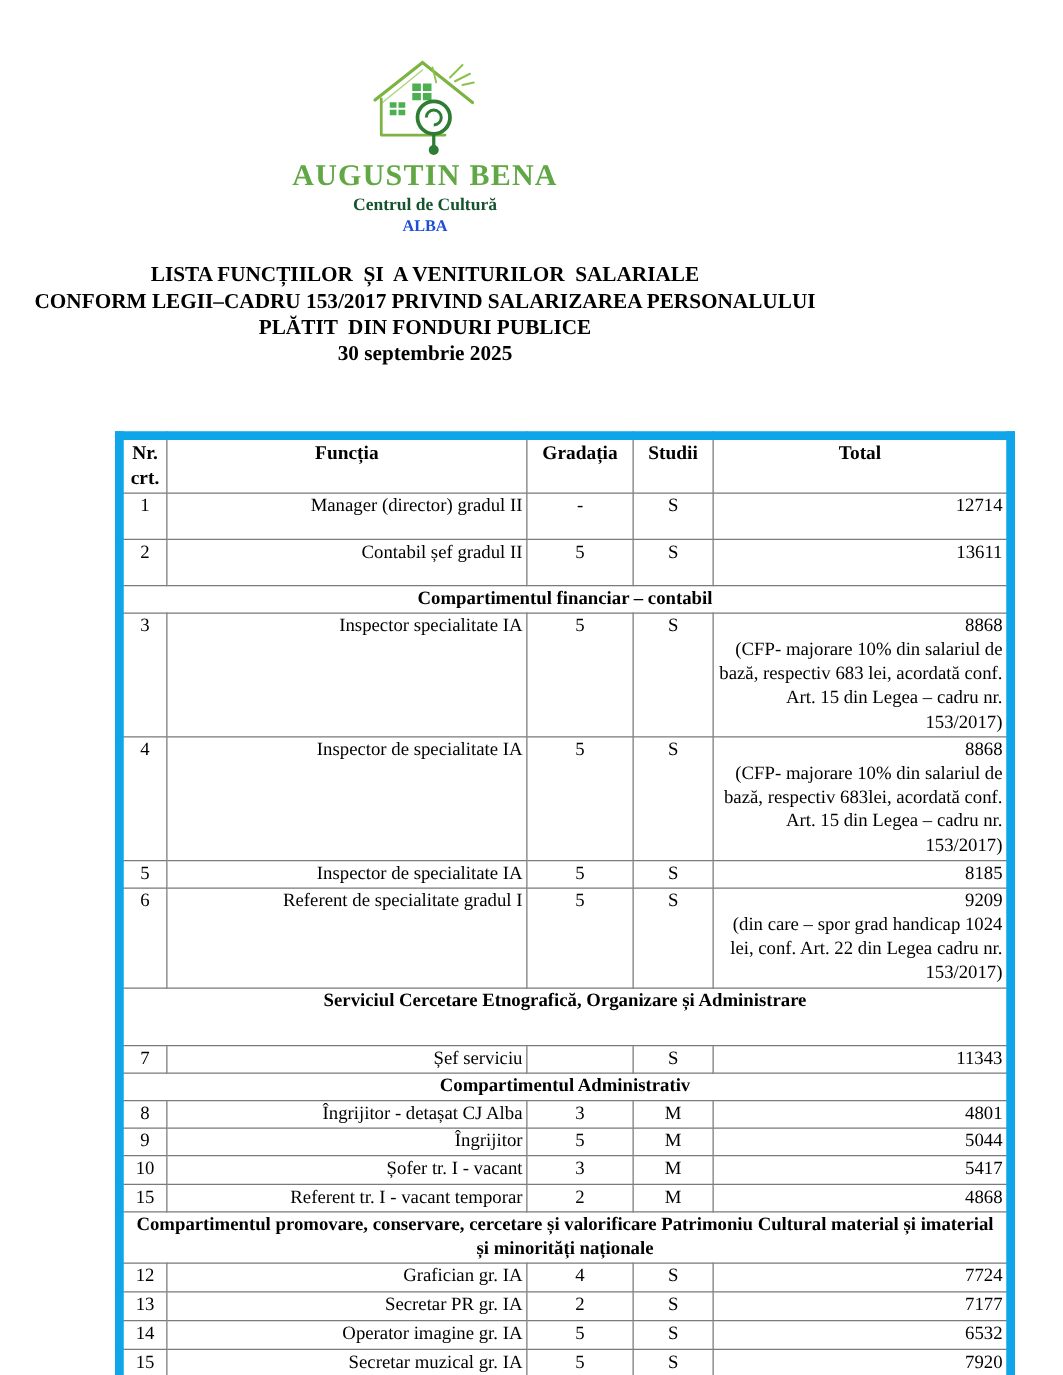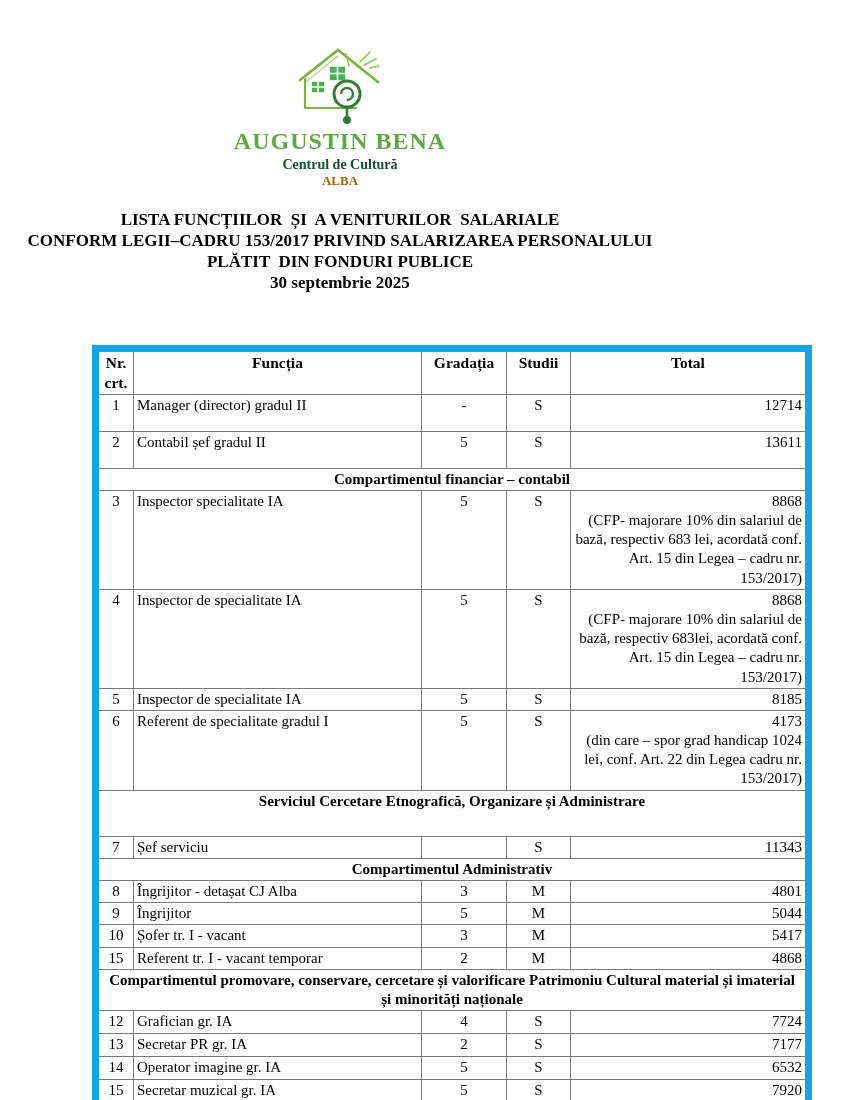--- a/index.html
+++ b/index.html
@@ -14,21 +14,21 @@
   .page { width: 680px; height: 1100px; background: #fff; }
 
   
   .logo-block { padding-top: 42px; text-align: center; }
   .logo-icon { display: block; margin: 0 auto 2px auto; }
   .org-name {
     font-size: 24px; font-weight: bold; letter-spacing: 1px;
     color: #61a744;
   }
   .org-sub { font-size: 14px; font-weight: bold; color: #14532d; margin-top: 2px; }
-  .org-loc { font-size: 13px; font-weight: bold; color: #a16207; }
+  .org-loc { font-size: 13px; font-weight: bold; color: #1d4ed8; }
 
   
   .title-block { margin-top: 20px; text-align: center; font-weight: bold; }
   .title-line { font-size: 17px; line-height: 21px; white-space: pre-wrap; }
 
   
   table.salary {
     border-collapse: collapse;
     table-layout: fixed;
     margin: 52px 0 0 92px;
@@ -48,21 +48,21 @@
     padding: 1px 3px;
   }
   table.salary { border: 7px solid #0ea5e9; }
 
   table.salary th {
     font-weight: bold; text-align: center; height: 39px;
     font-size: 15.5px;
   }
 
   td.c-nr { text-align: center; }
-  td.c-functia { text-align: left; padding-left: 8px; }
+  td.c-functia { text-align: right; padding-left: 8px; }
   td.c-gradatia { text-align: center; }
   td.c-studii { text-align: center; }
   td.c-total { text-align: right; padding-right: 6px; }
   .total-note { text-align: right; }
 
   tr.section-row td {
     font-weight: bold; text-align: center; padding: 1px 4px;
   }
 
   
@@ -178,21 +178,21 @@
           <td class="c-total">
             <div class="total-num">8185</div>
           </td>
         </tr>
         <tr class="item-row">
           <td class="c-nr">6</td>
           <td class="c-functia">Referent de specialitate gradul I</td>
           <td class="c-gradatia">5</td>
           <td class="c-studii">S</td>
           <td class="c-total">
-            <div class="total-num">4173</div>
+            <div class="total-num">9209</div>
             <div class="total-note">(din care – spor grad handicap 1024 lei, conf. Art. 22 din Legea cadru nr. 153/2017)</div>
           </td>
         </tr>
         <tr class="section-row">
           <td colspan="5">Serviciul Cercetare Etnografică, Organizare și Administrare</td>
         </tr>
         <tr class="item-row">
           <td class="c-nr">7</td>
           <td class="c-functia">Șef serviciu</td>
           <td class="c-gradatia"></td>

